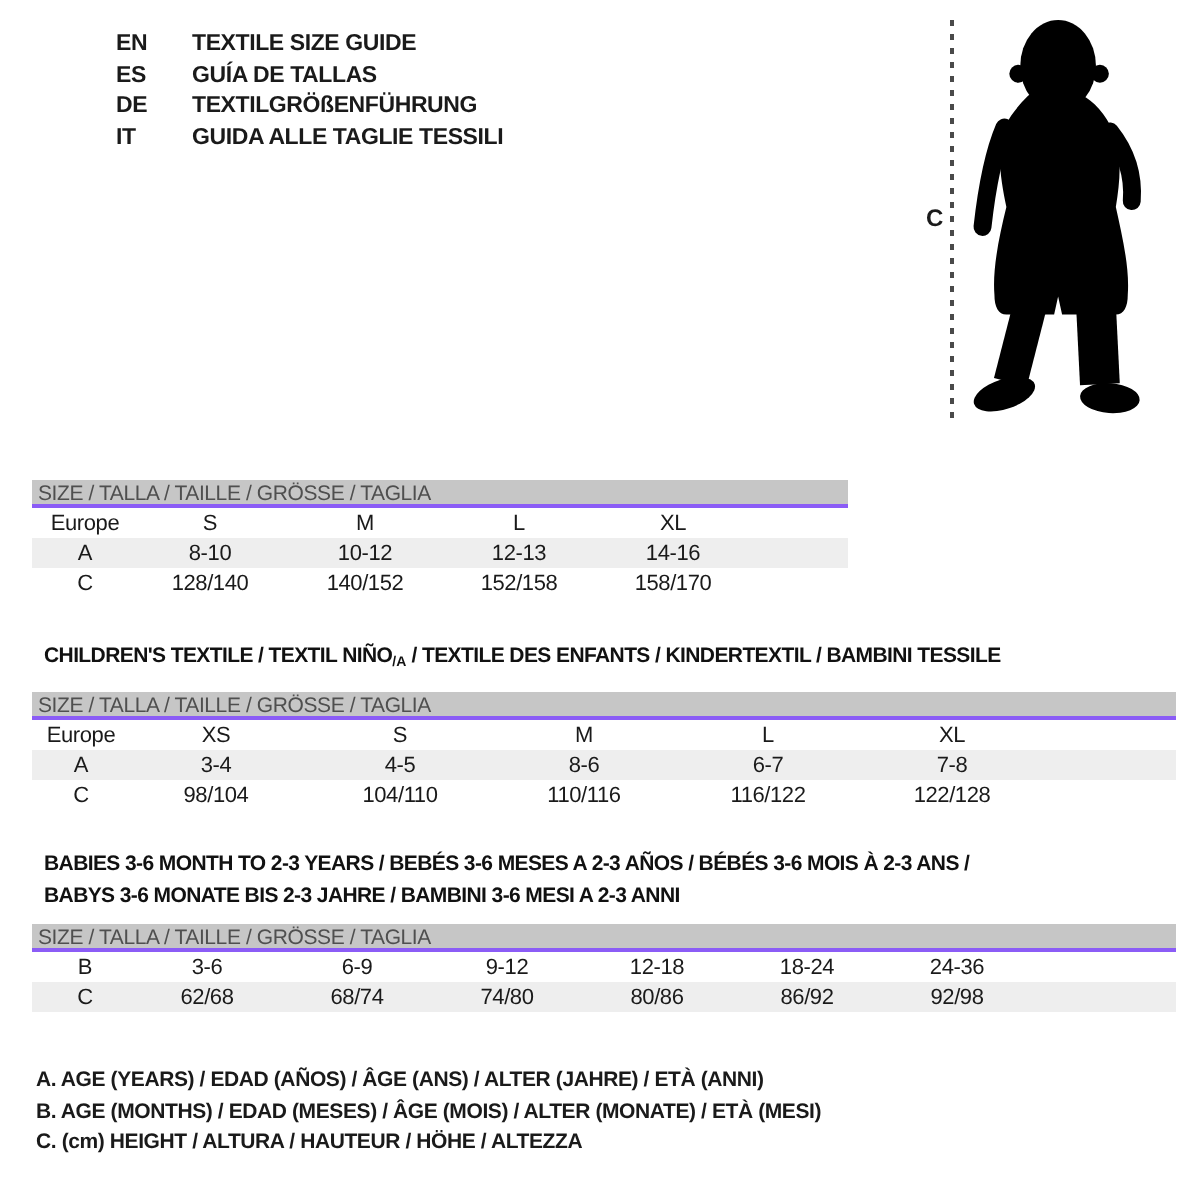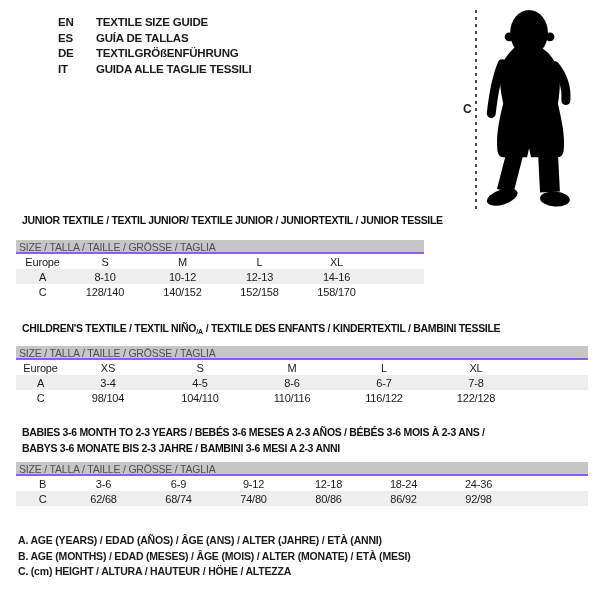--- a/index.html
+++ b/index.html
@@ -69,21 +69,20 @@
       <path d="M28,40 C20,48 15,55 14,64 C13,76 15,86 17,96 C13,112 10,128 11,140 C11,146 13,150 17,150 L41,150 L43,141 L45,150 L72,150 C76,150 78,146 78,140 C79,126 75,110 72,96 C74,84 75,72 72,62 C69,52 63,45 57,41 C48,36 35,36 28,40 Z"></path>
       <path d="M16,56 C10,70 7,88 5,106" stroke="#000" stroke-width="9" stroke-linecap="round" fill="none"></path>
       <path d="M69,58 C77,68 81,80 80,93" stroke="#000" stroke-width="9" stroke-linecap="round" fill="none"></path>
       <path d="M29,145 L19,184" stroke="#000" stroke-width="17" fill="none"></path>
       <path d="M62,145 L64,185" stroke="#000" stroke-width="20" fill="none"></path>
       <ellipse cx="16" cy="190" rx="16" ry="7.5" transform="rotate(-18 16 190)"></ellipse>
       <ellipse cx="69" cy="192" rx="15" ry="7.5" transform="rotate(4 69 192)"></ellipse>
     </g>
   </svg>
 
-  <div class="block-title t1">JUNIOR TEXTILE / TEXTIL JUNIOR/ TEXTILE JUNIOR / JUNIORTEXTIL / JUNIOR TESSILE</div>
   <div class="tbl tbl1">
     <div class="size-bar"><span>SIZE / TALLA / TAILLE / GRÖSSE / TAGLIA</span></div>
     <table>
       <colgroup>
         <col style="width:50px">
           <col style="width:78px">
           <col style="width:77px">
           <col style="width:77px">
           <col style="width:77px">
           <col style="width:49px">

